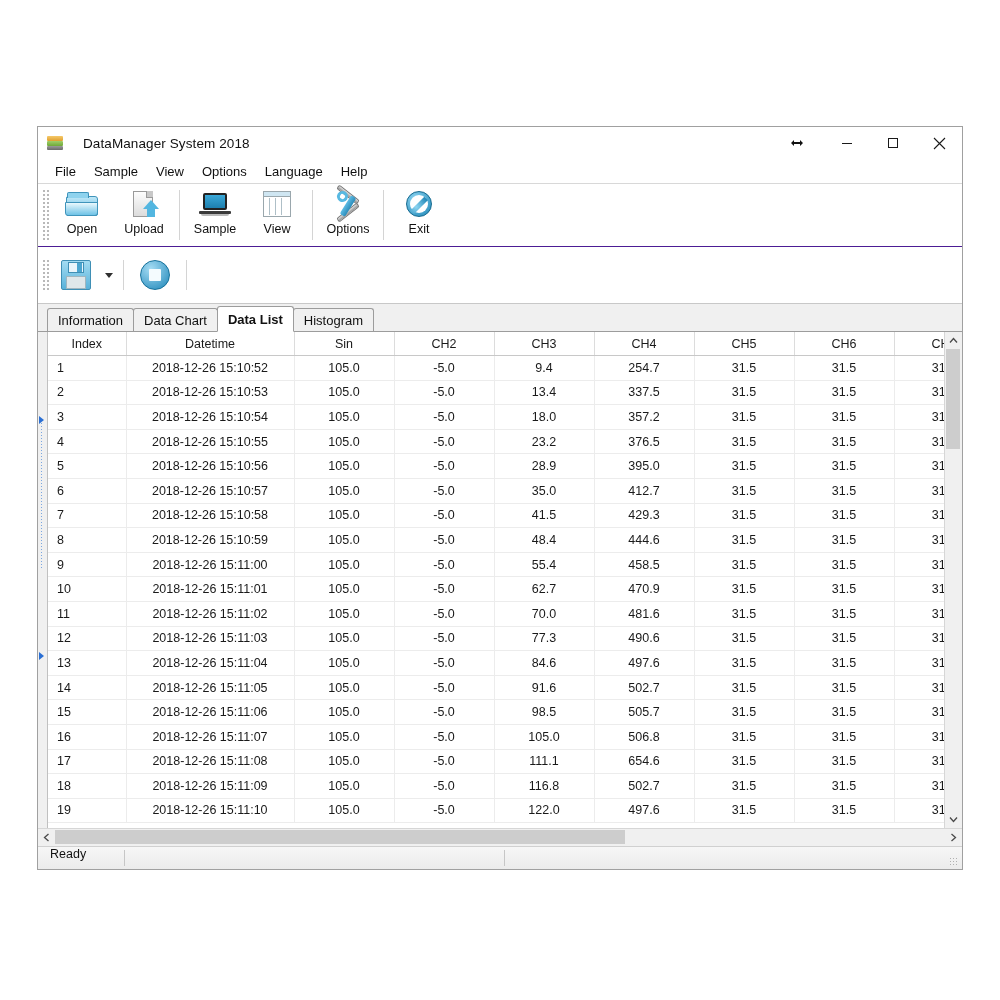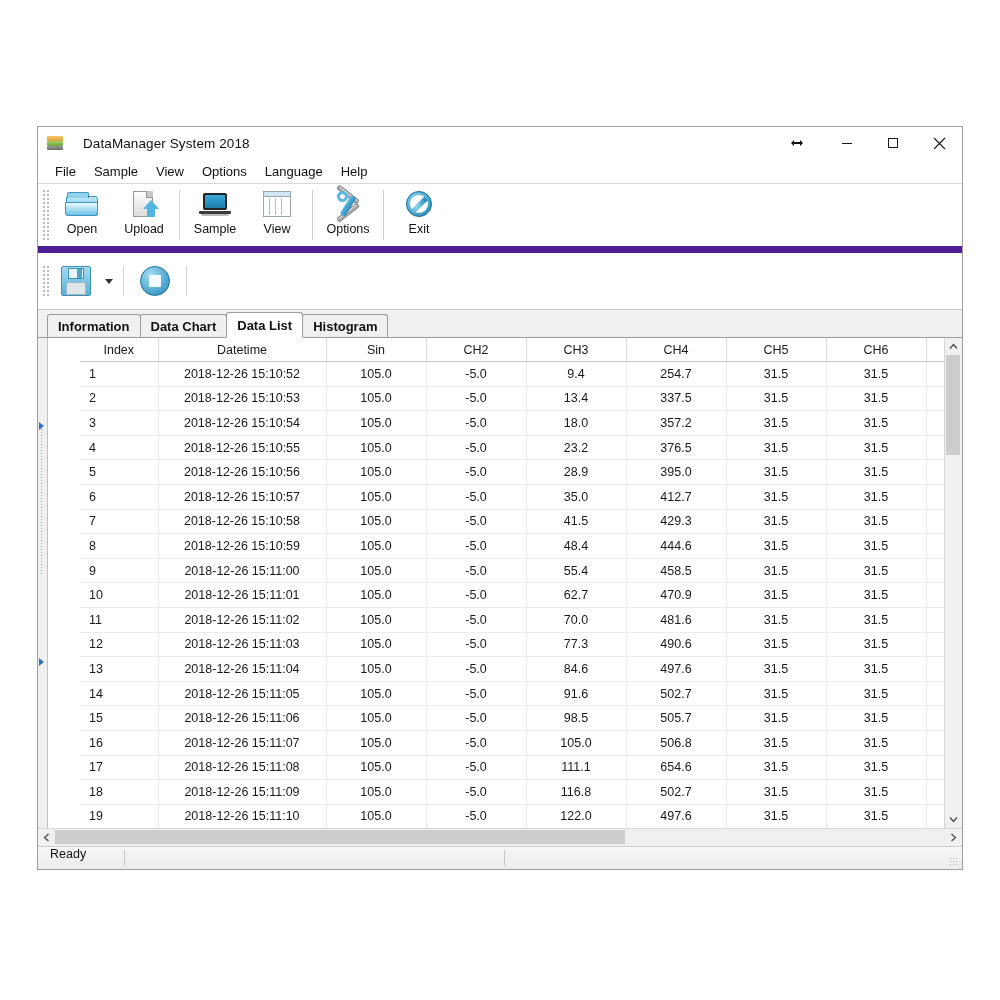--- a/index.html
+++ b/index.html
@@ -93,21 +93,21 @@
     font-size: 13px;
     color: #101010;
     padding: 2px 9px;
     white-space: nowrap;
   }
 
   
   .toolbar-main {
     height: 62px;
     background: #ffffff;
-    border-bottom: 7px solid #4c1d95;
+    border-bottom: 1px solid #4c1d95;
     display: flex;
     align-items: stretch;
     flex: 0 0 auto;
     position: relative;
   }
   .grip {
     width: 8px;
     margin: 4px 2px 4px 3px;
     background-image: radial-gradient(#b9b9b9 1px, transparent 1px);
     background-size: 4px 4px;
@@ -324,21 +324,20 @@
     align-items: center;
     font-size: 13px;
     color: #111;
     background: #f0f0f0;
     border: 1px solid #9c9c9c;
     border-bottom: none;
     border-radius: 3px 3px 0 0;
     margin-right: -1px;
     box-sizing: border-box;
     white-space: nowrap;
-    font-weight: bold;
   }
   .tab.active {
     background: #ffffff;
     font-weight: bold;
     height: 26px;
     position: relative;
     z-index: 3;
     border-bottom: 1px solid #ffffff;
     margin-bottom: -1px;
   }
@@ -377,21 +376,20 @@
     position: absolute;
     left: 3px;
     width: 1px;
     background-image: linear-gradient(#7aa6e0 1px, transparent 1px);
     background-size: 1px 3px;
   }
   .grid-scroll {
     flex: 1 1 auto;
     overflow: hidden;
     position: relative;
-    padding-left: 32px;
   }
   table.data {
     border-collapse: collapse;
     width: 100%;
     table-layout: fixed;
     font-size: 12.5px;
     color: #1a1a1a;
   }
   table.data th {
     height: 23px;

